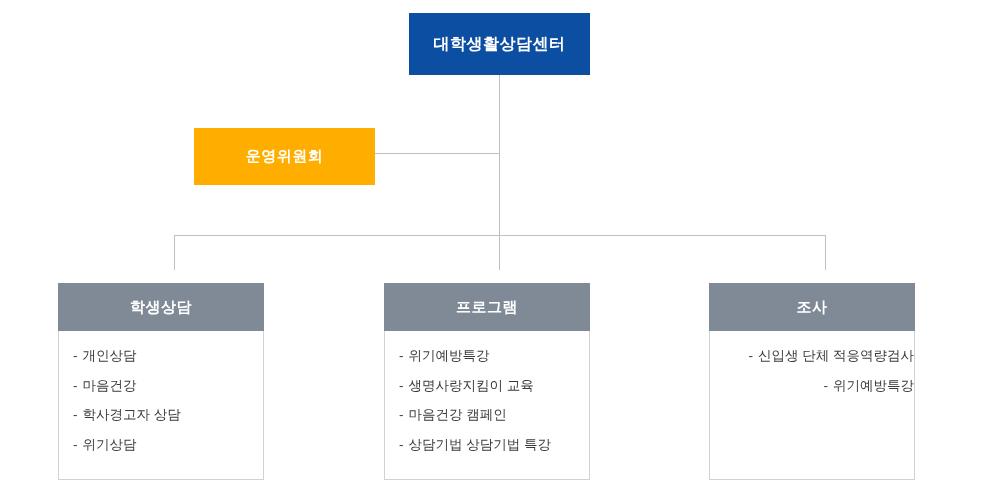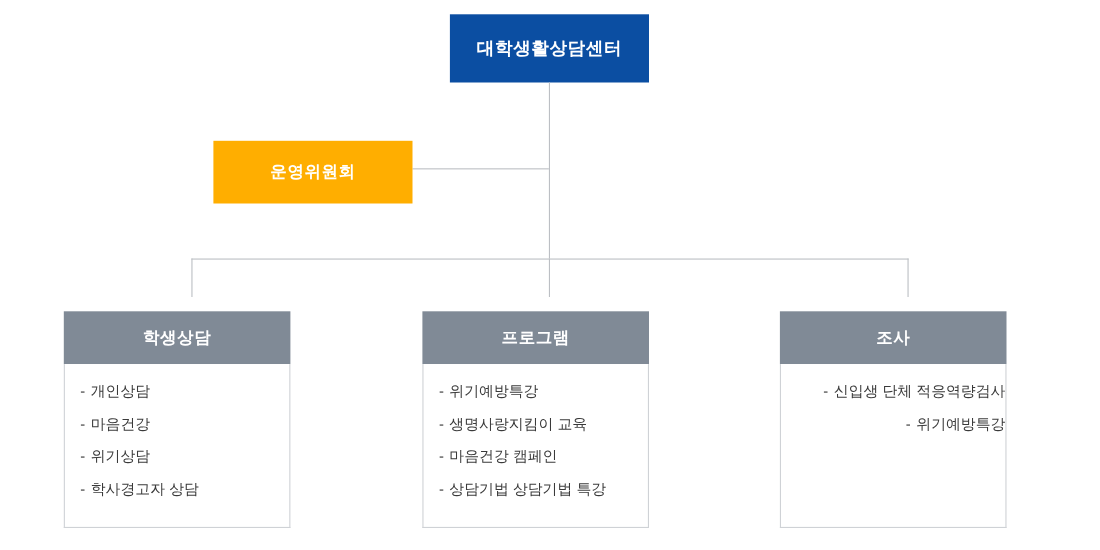--- a/index.html
+++ b/index.html
@@ -94,24 +94,24 @@
       <span>학생상담</span>
     </div>
     <div class="branch-body">
       <div class="branch-item">
         <span class="dash">-</span><span>개인상담</span>
       </div>
       <div class="branch-item">
         <span class="dash">-</span><span>마음건강</span>
       </div>
       <div class="branch-item">
-        <span class="dash">-</span><span>위기상담</span>
+        <span class="dash">-</span><span>학사경고자 상담</span>
       </div>
       <div class="branch-item">
-        <span class="dash">-</span><span>학사경고자 상담</span>
+        <span class="dash">-</span><span>위기상담</span>
       </div>
     </div>
   </div>
 
   <div class="branch" id="branch-1">
     <div class="branch-header">
       <span>프로그램</span>
     </div>
     <div class="branch-body">
       <div class="branch-item">

